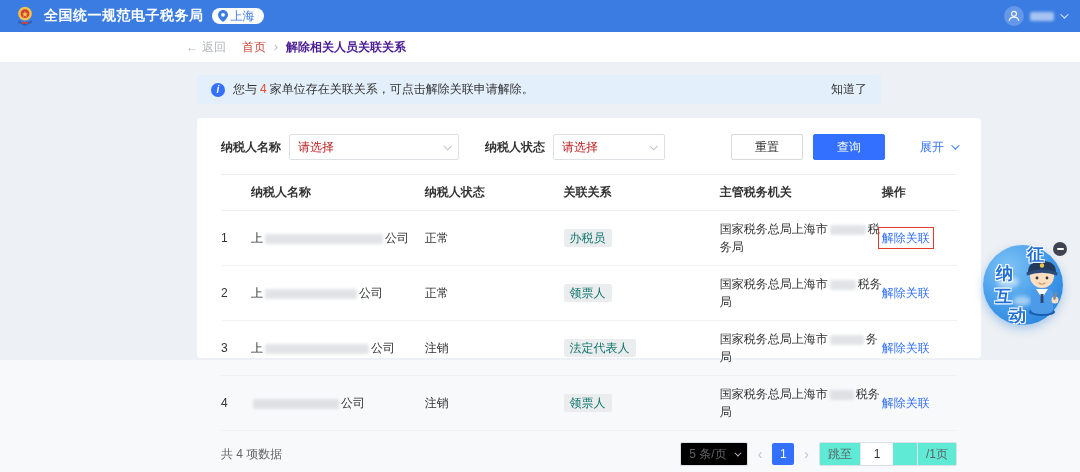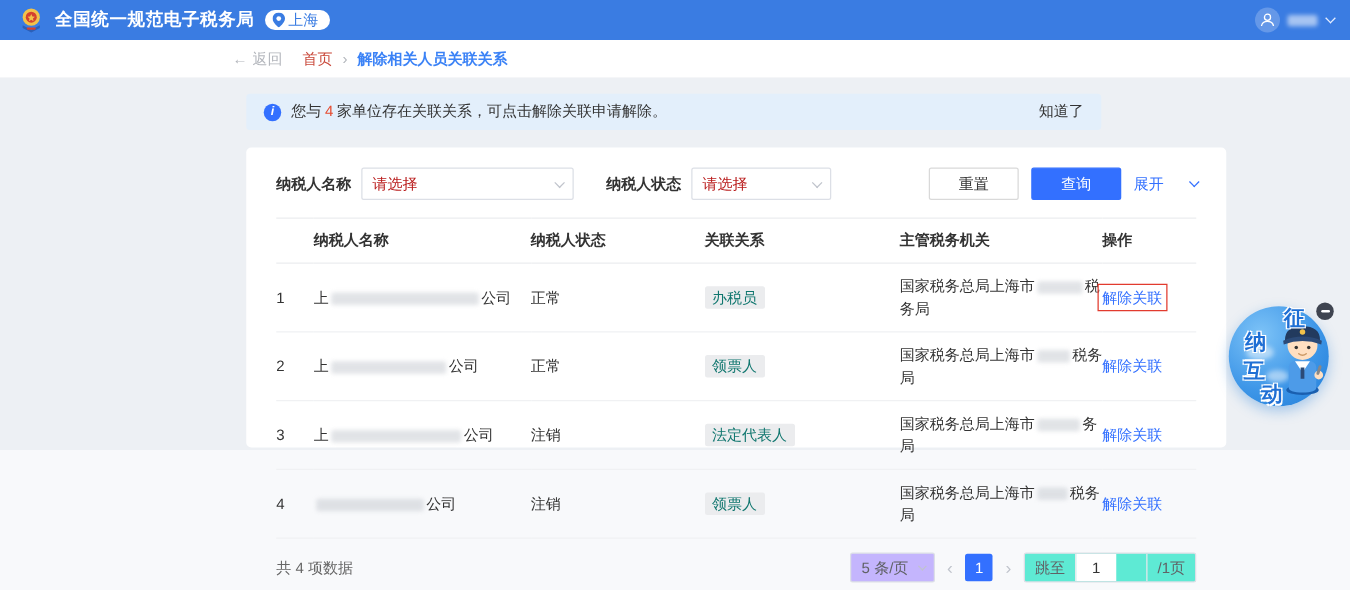--- a/index.html
+++ b/index.html
@@ -16,21 +16,21 @@
   .avatar { width:20px; height:20px; border-radius:50%; background:rgba(255,255,255,.22); display:flex; align-items:center; justify-content:center; }
   .user-blur { display:inline-block; width:24px; height:9px; border-radius:2px; background:rgba(255,255,255,.55); filter:blur(1.5px); }
   .chev { display:inline-block; width:6px; height:6px; border-right:1.5px solid currentColor; border-bottom:1.5px solid currentColor; transform:rotate(45deg) translateY(-2px); }
   .chev.white { color:#e8efff; }
 
   
   .crumbbar { height:30px; background:#fff; display:flex; align-items:center; padding-left:186px; gap:8px; }
   .back-link { color:#b3b6bc; display:flex; align-items:center; gap:4px; cursor:pointer; }
   .crumb-home { color:#C9493B; margin-left:8px; cursor:pointer; }
   .crumb-sep { color:#b3b6bc; }
-  .crumb-cur { color:#3b82f6; font-weight:bold; }
+  .crumb-cur { color:#4c1d95; font-weight:bold; }
 
   
   .content { height:298px; background:#EDF0F4; position:relative; }
   .banner { width:684px; margin-left:197px; height:29px; background:#E3EFFB; border-radius:3px; display:flex; align-items:center; padding:0 14px; gap:8px; position:relative; top:13px; }
   .info-icon { width:14px; height:14px; border-radius:50%; background:#3370FF; color:#fff; font-size:10px; font-style:italic; font-weight:bold; display:flex; align-items:center; justify-content:center; flex:0 0 14px; }
   .banner-count { color:#E6492D; margin:0 3px; }
   .banner-dismiss { margin-left:auto; color:#333; cursor:pointer; }
 
   .card { width:784px; height:240px; margin-left:197px; margin-top:14px; position:relative; top:13px; background:#fff; border-radius:4px; padding:12px 24px 0; }
 
@@ -38,39 +38,39 @@
   .filters { display:flex; align-items:center; margin:4px 0 14px; }
   .f-label { font-weight:bold; color:#333; margin-right:8px; }
   .select { display:flex; align-items:center; justify-content:space-between; border:1px solid #dcdfe6; border-radius:2px; height:26px; padding:0 8px; color:#b91c1c; cursor:pointer; background:#fff; }
   .select .chev { color:#c0c4cc; transform:rotate(45deg) translateY(-1px); }
   .sel-name { width:170px; margin-right:26px; }
   .sel-status { width:112px; }
   .filter-actions { margin-left:auto; display:flex; align-items:center; gap:10px; }
   .btn { height:26px; padding:0 23px; border-radius:2px; font-size:12px; cursor:pointer; display:flex; align-items:center; }
   .btn-plain { background:#fff; border:1px solid #d9d9d9; color:#333; }
   .btn-primary { background:#3370FF; border:1px solid #3370FF; color:#fff; }
-  .expand-link { color:#3370FF; display:flex; align-items:center; gap:20px; cursor:pointer; }
+  .expand-link { color:#3370FF; display:flex; align-items:center; gap:7px; cursor:pointer;margin-left:25px; }
   .expand-link .chev { color:#3370FF; }
 
   
   table { width:100%; border-collapse:collapse; table-layout:fixed; font-size:12px; }
   col.c-idx{width:26px} col.c-name{width:150px} col.c-status{width:120px} col.c-rel{width:135px} col.c-office{width:140px} col.c-op{width:65px}
   thead th { text-align:left; font-weight:bold; color:#333; padding:9px 0; border-top:1px solid #ebedf0; border-bottom:1px solid #ebedf0; }
   tbody td { padding:9px 0; border-bottom:1px solid #f0f1f3; color:#333; vertical-align:middle; line-height:1.5; }
   .tag { display:inline-block; background:#ebecee; color:#0f766e; border-radius:2px; padding:2px 6px; line-height:1.2; }
   .blur { display:inline-block; height:10px; border-radius:2px; background:#c9cdd3; opacity:.55; filter:blur(1.5px); vertical-align:middle; margin:0 2px; }
   .row-1 .name-blur{width:118px} .row-2 .name-blur{width:92px} .row-3 .name-blur{width:104px} .row-4 .name-blur{width:86px}
   .row-1 .office-blur{width:36px} .row-2 .office-blur{width:26px} .row-3 .office-blur{width:34px} .row-4 .office-blur{width:24px}
   .link { color:#3370FF; text-decoration:none; cursor:pointer; }
   .red-box { outline:1.5px solid #E23B2E; outline-offset:3px; }
 
   
   .table-footer { display:flex; align-items:center; margin-top:11px; color:#666; }
   .pager { margin-left:auto; display:flex; align-items:center; gap:8px; }
-  .pagesize { border:1px solid #dcdfe6; border-radius:2px; height:24px; padding:0 8px; display:flex; align-items:center; gap:7px; color:#606266; cursor:pointer; background:#c4b5fd; }
+  .pagesize { border:1px solid #dcdfe6; border-radius:2px; height:24px; padding:0 8px; display:flex; align-items:center; gap:7px; color:#606266; cursor:pointer; background:#000000; }
   .pagesize .chev { color:#c0c4cc; width:5px; height:5px; }
   .pg-arrow { color:#c0c4cc; font-size:14px; cursor:pointer; padding:0 2px; }
   .pg-num { width:22px; height:22px; background:#3370FF; color:#fff; border-radius:2px; display:flex; align-items:center; justify-content:center; cursor:pointer; }
   .jump { display:flex; align-items:stretch; border:1px solid #dcdfe6; border-radius:2px; height:24px; overflow:hidden; color:#606266; background:#5eead4; }
   .jump-label { display:flex; align-items:center; padding:0 8px; border-right:1px solid #e6e8eb; }
   .jump input { width:32px; border:none; outline:none; text-align:center; font-size:12px; color:#333; font-family:inherit; }
   .jump-suffix { display:flex; align-items:center; padding:0 8px; border-left:1px solid #e6e8eb;margin-left:24px; }
 
   
   .floaty { position:absolute; left:983px; top:240px; width:92px; height:92px; cursor:pointer; }

